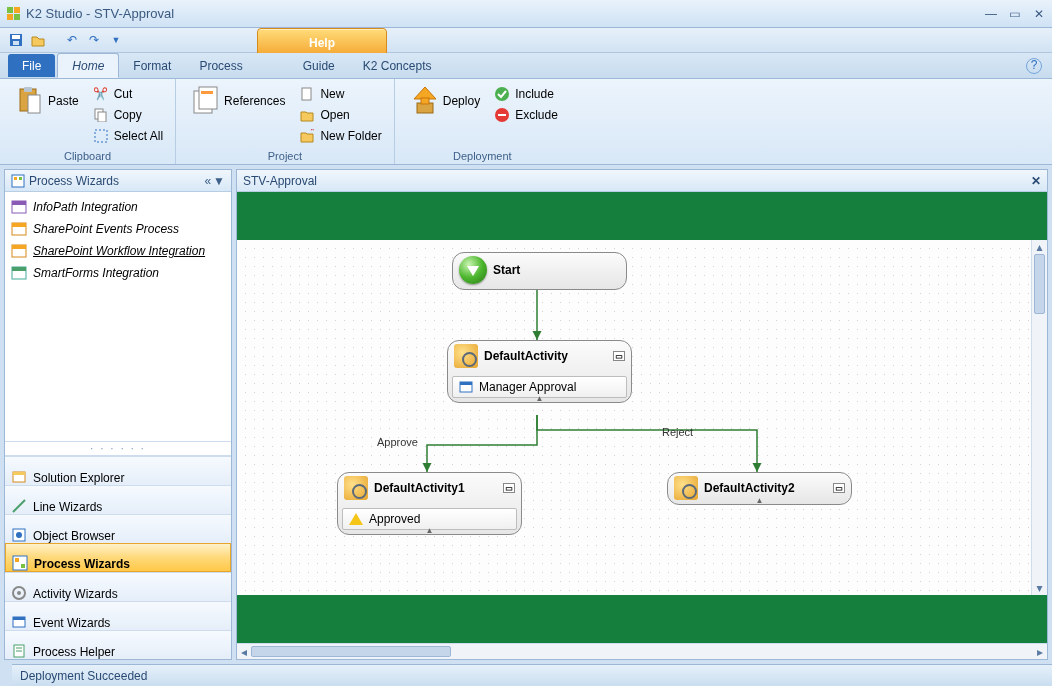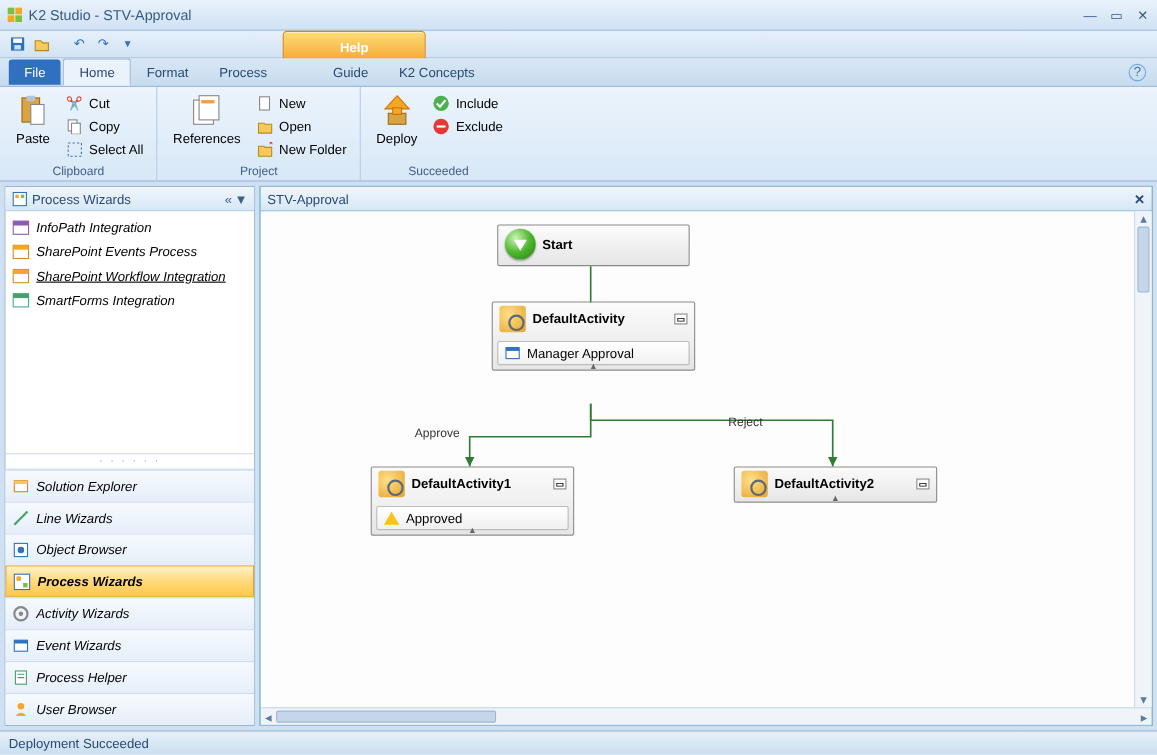--- a/index.html
+++ b/index.html
@@ -13,77 +13,77 @@
   .win-controls { margin-left:auto; display:flex; gap:10px; color:#3a5a80;}
   .win-controls span{cursor:pointer; width:14px; text-align:center;}
   
   .qat { height:25px; background:linear-gradient(#e6f0fa,#d2e3f3); border-bottom:1px solid #b0c6de; display:flex; align-items:center; padding:0 8px; gap:6px;}
   .qat .q-icon{width:16px;height:16px;display:inline-flex;align-items:center;justify-content:center;cursor:pointer;}
   .help-tab-top{position:absolute; left:257px; top:28px; height:30px; width:130px; background:linear-gradient(#ffdc7a,#f4a42e); border:1px solid #d68a1a; border-radius:4px 4px 0 0; color:#fff; display:flex;align-items:center;justify-content:center; font-size:12px; font-weight:bold; box-shadow:inset 0 1px 0 rgba(255,255,255,.5);}
   
   .ribbon-tabs{height:26px; background:linear-gradient(#d8e7f5,#c7dcef); border-bottom:1px solid #9db7d6; display:flex; align-items:center; padding-left:8px; position:relative;}
   .ribbon-tabs .tab{padding:5px 14px 4px; cursor:pointer; color:#2a4a73;}
   .ribbon-tabs .tab.file{background:#2f70c0;color:#fff; border-radius:3px 3px 0 0; margin-right:2px;}
-  .ribbon-tabs .tab.active{background:#eaf2fb;border:1px solid #9db7d6;border-bottom:1px solid #eaf2fb; border-radius:3px 3px 0 0;}
+  .ribbon-tabs .tab.active{background:#eaf2fb;border:1px solid #9db7d6;border-bottom:1px solid #eaf2fb; border-radius:3px 3px 0 0;font-style:italic;}
   .ribbon-tabs .help-q{margin-left:auto; margin-right:10px; color:#2f70c0; width:16px;height:16px; border:1px solid #76a5dc; border-radius:50%; text-align:center; line-height:13px; cursor:pointer;}
   
   .ribbon{height:86px; background:linear-gradient(#ecf4fc,#d8e8f7); border-bottom:1px solid #9db7d6; display:flex;}
   .group{border-right:1px solid #b6cde4; padding:4px 10px 2px; display:flex; flex-direction:column;}
   .group-body{flex:1; display:flex; gap:8px; align-items:flex-start;}
   .group-label{text-align:center; color:#3f6089; font-size:11px; padding-top:2px;}
-  .big-btn{display:flex;flex-direction:column;align-items:center; gap:2px; cursor:pointer; padding:2px 4px;}
+  .big-btn{display:flex;flex-direction:row;align-items:center; gap:2px; cursor:pointer; padding:2px 4px;}
   .big-btn .ico{width:32px;height:32px; display:flex;align-items:center;justify-content:center;}
   .small-list{display:flex;flex-direction:column; gap:3px; padding-top:2px;}
   .small-item{display:flex;align-items:center;gap:5px;cursor:pointer; padding:1px 2px;}
   .small-item .ico{width:16px;height:16px;display:flex;align-items:center;justify-content:center;}
   
   .main{flex:1; display:flex; padding:4px; gap:4px; min-height:0;}
   
   .left-panel{width:228px; display:flex; flex-direction:column; background:#fff; border:1px solid #9db7d6;}
   .panel-header{height:22px; background:linear-gradient(#f0f6fc,#d8e8f7); border-bottom:1px solid #b6cde4; display:flex;align-items:center; padding:0 6px; color:#2a4a73;}
   .panel-header .hdr-icons{margin-left:auto; display:flex; gap:2px; font-size:10px; color:#3f6089;}
   .wiz-list{padding:4px; flex:0 0 auto;}
   .wiz-item{display:flex;align-items:center;gap:6px; padding:3px 2px; cursor:pointer;font-style:italic;}
   .wiz-item .ico{width:16px;height:16px;}
   .wiz-item.selected span{text-decoration:underline;}
   .spacer{flex:1;}
   .dots{text-align:center; color:#7792b3; letter-spacing:2px; border-top:1px solid #cdddee; border-bottom:1px solid #cdddee; padding:1px 0; font-size:10px; cursor:ns-resize;}
   .nav-stack{}
-  .nav-item{height:29px; border-top:1px solid #cdddee; display:flex;align-items:center;gap:6px; padding:0 6px; background:linear-gradient(#f6faff,#e5eef9); cursor:pointer;font-style:italic;}
+  .nav-item{height:29px; border-top:1px solid #cdddee; display:flex;align-items:flex-end;gap:6px; padding:0 6px; background:linear-gradient(#f6faff,#e5eef9); cursor:pointer;}
   .nav-item.active{background:linear-gradient(#fff2c9,#ffd97a,#ffc848); font-weight:bold; border:1px solid #e7a52c;}
   .nav-item .ico{width:16px;height:16px;}
   
-  .canvas-wrap{flex:1; display:flex; flex-direction:column; border:1px solid #9db7d6; background:#14b8a6;}
+  .canvas-wrap{flex:1; display:flex; flex-direction:column; border:1px solid #9db7d6; background:#15803d;gap:48px;}
   .canvas-wrap .panel-header .close{margin-left:auto; cursor:pointer; font-family:Arial; font-weight:bold;}
   .canvas-area{flex:1; position:relative; overflow:hidden; background-color:#fdfdfd; background-image: radial-gradient(#d2d2d2 0.6px, transparent 0.6px); background-size:9px 9px; background-position:4px 4px;}
   .vscroll{position:absolute; right:0; top:0; bottom:0; width:16px; background:#f0f4f9; border-left:1px solid #cdddee;}
   .vscroll .thumb{position:absolute; left:2px; right:2px; top:14px; height:60px; background:#c5d6ea; border:1px solid #9db7d6; border-radius:2px;}
   .vscroll .arr{position:absolute;left:0;right:0;height:14px;display:flex;align-items:center;justify-content:center;color:#5a7aa1;cursor:pointer;}
   .vscroll .arr.up{top:0;} .vscroll .arr.down{bottom:0;}
   .hscroll{height:16px; background:#f0f4f9; border-top:1px solid #cdddee; position:relative;}
   .hscroll .arr{position:absolute;top:0;bottom:0;width:14px;display:flex;align-items:center;justify-content:center;color:#5a7aa1;cursor:pointer;}
   .hscroll .arr.left{left:0;} .hscroll .arr.right{right:0;}
   .hscroll .track{position:absolute;left:14px;right:14px;top:2px;bottom:2px;}
   .hscroll .thumb{position:absolute;left:0;width:200px;top:0;bottom:0;background:#c5d6ea;border:1px solid #9db7d6;border-radius:2px;}
   
-  .node{position:absolute; background:linear-gradient(#fbfbfb,#e6e6e6); border:1px solid #8a8a8a; border-radius:2px;}
+  .node{position:absolute; background:linear-gradient(#fbfbfb,#e6e6e6); border:1px solid #8a8a8a; border-radius:12px;}
   .node .title-row{display:flex;align-items:center;gap:6px; padding:3px 6px; font-weight:bold; border-bottom:1px solid transparent;}
   .node .title-row .exp{margin-left:auto; width:12px;height:10px;border:1px solid #888;display:flex;align-items:center;justify-content:center;font-size:8px;background:#fff;}
   .node .sub-row{display:flex;align-items:center;gap:6px; padding:3px 6px; border:1px solid #bdbdbd; margin:4px; background:linear-gradient(#fff,#f0f0f0); border-radius:2px;}
   .node .arrow-up{position:absolute;bottom:-1px;left:50%;transform:translateX(-50%);font-size:8px;color:#666;}
   .gear-ico{width:24px;height:24px;display:inline-block;background:radial-gradient(circle at 35% 35%, #ffe08a, #e6a22a);border-radius:3px;position:relative;}
   .gear-ico::after{content:"";position:absolute;right:1px;bottom:1px;width:11px;height:11px;border:2px solid #5a6a7a;border-radius:50%;}
   .start-ico{width:28px;height:28px;border-radius:50%;background:radial-gradient(circle at 35% 30%, #c9f5b1, #4db62e, #2a7a18);display:flex;align-items:center;justify-content:center;box-shadow:0 1px 2px rgba(0,0,0,.4);}
   .start-ico::after{content:"";width:0;height:0;border-left:6px solid transparent;border-right:6px solid transparent;border-top:10px solid #fff;margin-top:2px;}
   .warn-ico{width:14px;height:14px;display:flex;align-items:center;justify-content:center;}
   .warn-ico::before{content:"";width:0;height:0;border-left:7px solid transparent;border-right:7px solid transparent;border-bottom:12px solid #f5c518;}
   svg.lines{position:absolute;left:0;top:0;pointer-events:none;}
   .line-label{position:absolute;font-size:11px;color:#333;background:transparent;text-align:right;}
   
-  .status{height:22px; background:linear-gradient(#e6f0fa,#cadef0); border-top:1px solid #9db7d6; display:flex;align-items:center; padding:0 8px; color:#2a4a73;}
+  .status{height:22px; background:linear-gradient(#e6f0fa,#cadef0); border-top:1px solid #9db7d6; display:flex;align-items:center; padding:0 8px; color:#2a4a73;margin-left:12px;}
   .status .zoom{margin-left:auto; display:flex; align-items:center; gap:6px;}
   .status .slider{width:110px;height:4px;background:#b6cde4;border-radius:2px;position:relative;}
   .status .slider .knob{position:absolute;left:52px;top:-4px;width:8px;height:12px;background:#fff;border:1px solid #5a7aa1;border-radius:2px;}
   .zbtn{width:16px;height:16px;border:1px solid #9db7d6;border-radius:50%;display:flex;align-items:center;justify-content:center;background:#fff;cursor:pointer;}
 </style>
 </head>
 <body>
 
 <div class="titlebar">
   <div class="app-icon">
@@ -243,21 +243,21 @@
             <span class="ico">
               <svg width="16" height="16">
                 <circle cx="8" cy="8" r="7" fill="#e53935"></circle>
                 <rect x="4" y="7" width="8" height="2" fill="#fff"></rect>
               </svg>
             </span>
             <span>Exclude</span>
           </div>
       </div>
     </div>
-    <div class="group-label">Succeeded</div>
+    <div class="group-label">Deployment</div>
   </div>
 </div>
 
 <div class="main">
 
   <div class="left-panel">
     <div class="panel-header">
       <svg width="14" height="14">
           <rect x="1" y="1" width="12" height="12" fill="#fff" stroke="#2f70c0"></rect>
           <rect x="3" y="3" width="3" height="3" fill="#f5a623"></rect>
@@ -343,27 +343,20 @@
             <rect x="2" y="3" width="12" height="3" fill="#2f70c0"></rect>
           </svg>
           <span>Event Wizards</span>
         </div>
       <div class="nav-item">
           <svg class="ico" width="16" height="16">
             <rect x="3" y="2" width="10" height="12" fill="#fff" stroke="#4a9f6a"></rect>
             <path d="M5 5 h6 M5 8 h6" stroke="#4a9f6a"></path>
           </svg>
           <span>Process Helper</span>
-        </div>
-      <div class="nav-item">
-          <svg class="ico" width="16" height="16">
-            <circle cx="8" cy="5" r="3" fill="#f5a623"></circle>
-            <path d="M3 14 q5 -6 10 0" fill="#f5a623"></path>
-          </svg>
-          <span>User Browser</span>
         </div>
     </div>
   </div>
 
   <div class="canvas-wrap">
     <div class="panel-header">
       <span>STV-Approval</span>
       <span class="close">✕</span>
     </div>
     <div class="canvas-area">
@@ -381,21 +374,21 @@
       <div class="line-label" style="left:140px;top:196px">Approve</div>
       <div class="line-label" style="left:425px;top:186px">Reject</div>
 
       <div class="node" style="left:215px;top:12px;width:175px;height:38px">
         <div class="title-row">
             <span class="start-ico"></span>
             <span>Start</span>
           </div>
       </div>
 
-      <div class="node" style="left:210px;top:82px;width:185px;">
+      <div class="node" style="left:210px;top:100px;width:185px;">
         <div class="title-row">
             <span class="gear-ico"></span>
             <span>DefaultActivity</span>
             <span class="exp">▭</span>
           </div>
         <div class="sub-row">
             <svg width="14" height="14">
               <rect x="1" y="2" width="12" height="10" fill="#fff" stroke="#2f70c0"></rect>
               <rect x="1" y="2" width="12" height="3" fill="#2f70c0"></rect>
             </svg>

